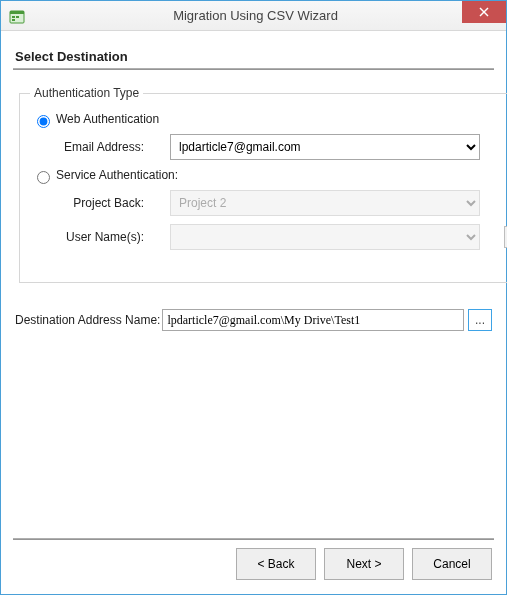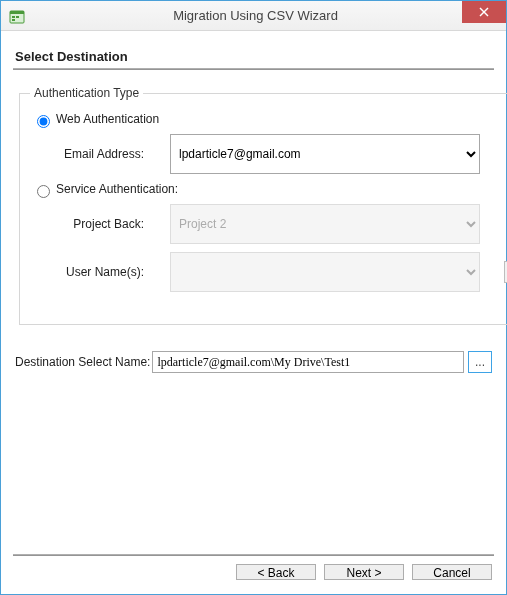--- a/index.html
+++ b/index.html
@@ -83,21 +83,21 @@
     gap: 20px;
   }
   .form-row .label {
     width: 120px;
     text-align: right;
     padding-right: 6px;
     white-space: nowrap;
   }
   .form-row select, .form-row input[type=text] {
     font-family: inherit; font-size: 12px;
-    height: 40px;
+    height: 26px;
     padding: 1px 4px;
   }
   .form-row select { width: 310px; }
   .email-select { background: #fff; border: 1px solid #a7a7a7; }
   .disabled-select {
     width: 310px; background: #f2f2f2; color: #888;
     border: 1px solid #cfcfcf;
   }
   .disabled-combo {
     width: 290px; background: #f2f2f2; color: #888;
@@ -136,21 +136,21 @@
     height: 2px;
     background: linear-gradient(to bottom, #bcbcbc, #888);
     margin: 8px 0;
   }
   .button-row {
     display: flex; justify-content: flex-end;
     gap: 8px;
     padding: 0 2px 4px 0;
   }
   .button-row button {
-    width: 80px; height: 16px;
+    width: 80px; height: 32px;
     border: 1px solid #adadad;
     background: #efefef;
     font-family: inherit; font-size: 12px;
     cursor: pointer;
   }
 </style>
 </head>
 <body>
 
 <div class="window">
@@ -205,21 +205,21 @@
       <div class="form-row">
         <div class="label">User Name(s):</div>
         <select class="disabled-combo" disabled="">
           <option></option>
         </select>
         <button class="ellipsis-btn disabled" disabled="">...</button>
       </div>
     </fieldset>
 
     <div class="dest-row">
-      <div class="label">Destination Select Name:</div>
+      <div class="label">Destination Address Name:</div>
       <input type="text" value="lpdarticle7@gmail.com\My Drive\Test1" style="">
       <button class="ellipsis-btn active">...</button>
     </div>
 
     <div class="spacer"></div>
 
     <div class="footer-rule"></div>
     <div class="button-row">
       <button>&lt; Back</button>
       <button>Next &gt;</button>

